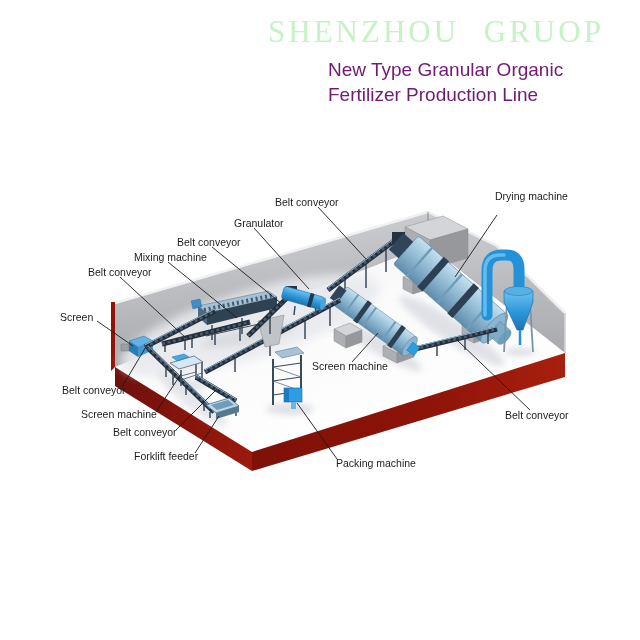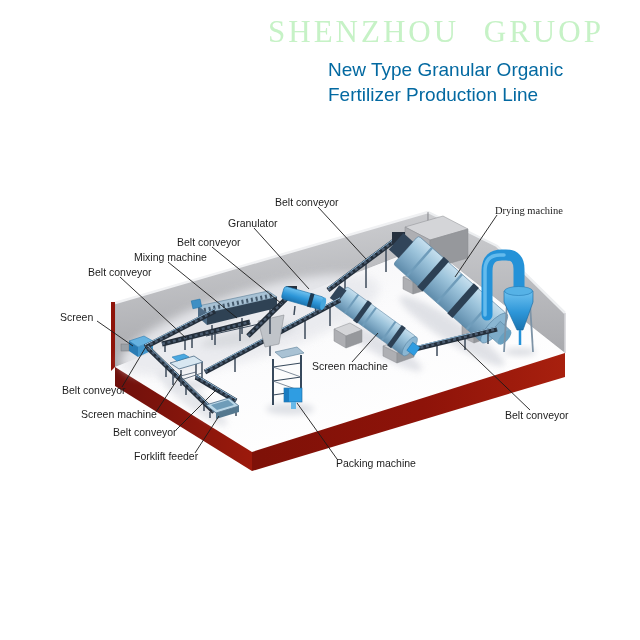--- a/index.html
+++ b/index.html
@@ -1,21 +1,21 @@
 <!DOCTYPE html>
 <html><head>
 <meta charset="utf-8">
 <style>
   html,body{margin:0;padding:0;background:#ffffff;}
   .page{position:relative;width:640px;height:640px;background:#ffffff;overflow:hidden;
         font-family:"Liberation Sans","DejaVu Sans",sans-serif;}
   .company{position:absolute;left:268px;top:14px;
            font-family:"Liberation Serif","DejaVu Serif",serif;
            font-size:31px;letter-spacing:3px;word-spacing:14px;color:#c6f2c6;white-space:nowrap;}
-  .sub{position:absolute;left:328px;color:#0369a1;font-size:19px;white-space:nowrap;}
+  .sub{position:absolute;left:328px;color:#701a75;font-size:19px;white-space:nowrap;}
   .sub1{top:59px;}
   .sub2{top:84px;}
   .scene{position:absolute;left:0;top:0;}
   .lbl{position:absolute;font-size:10.5px;color:#1c1c1c;white-space:nowrap;line-height:1.1;}
   
   .leader{stroke:#1b1b1b;stroke-width:0.9;}
   .cv-main{stroke:#232e3a;stroke-width:5;}
   .cv-truss{stroke:#4b5c70;stroke-width:2.4;stroke-dasharray:3 2.6;}
   .cv-top{stroke:#8fb9d8;stroke-width:1;}
   .cv-leg{stroke:#3c4a5a;stroke-width:1.5;}
@@ -304,26 +304,26 @@
       <line class="leader" x1="156" y1="412" x2="181" y2="374"></line>
       <line class="leader" x1="176" y1="430" x2="217" y2="389"></line>
       <line class="leader" x1="195" y1="453" x2="219" y2="416"></line>
       <line class="leader" x1="352" y1="362" x2="378" y2="333"></line>
       <line class="leader" x1="337" y1="459" x2="297" y2="403"></line>
       <line class="leader" x1="530" y1="410" x2="457" y2="340"></line>
     </g>
   </svg>
 
   <div class="lbl" style="left:275px;top:197px;">Belt conveyor</div>
-  <div class="lbl" style="left:228px;top:218px;">Granulator</div>
+  <div class="lbl" style="left:234px;top:218px;">Granulator</div>
   <div class="lbl" style="left:177px;top:237px;">Belt conveyor</div>
   <div class="lbl" style="left:134px;top:252px;">Mixing machine</div>
   <div class="lbl" style="left:88px;top:267px;">Belt conveyor</div>
   <div class="lbl" style="left:60px;top:312px;">Screen</div>
-  <div class="lbl" style="left:495px;top:205px;font-family:Liberation Serif, serif;">Drying machine</div>
+  <div class="lbl" style="left:495px;top:191px;">Drying machine</div>
   <div class="lbl" style="left:62px;top:385px;">Belt conveyor</div>
   <div class="lbl" style="left:81px;top:409px;">Screen machine</div>
   <div class="lbl" style="left:113px;top:427px;">Belt conveyor</div>
   <div class="lbl" style="left:134px;top:451px;">Forklift feeder</div>
   <div class="lbl" style="left:312px;top:361px;">Screen machine</div>
   <div class="lbl" style="left:336px;top:458px;">Packing machine</div>
   <div class="lbl" style="left:505px;top:410px;">Belt conveyor</div>
 
 </div>
 

